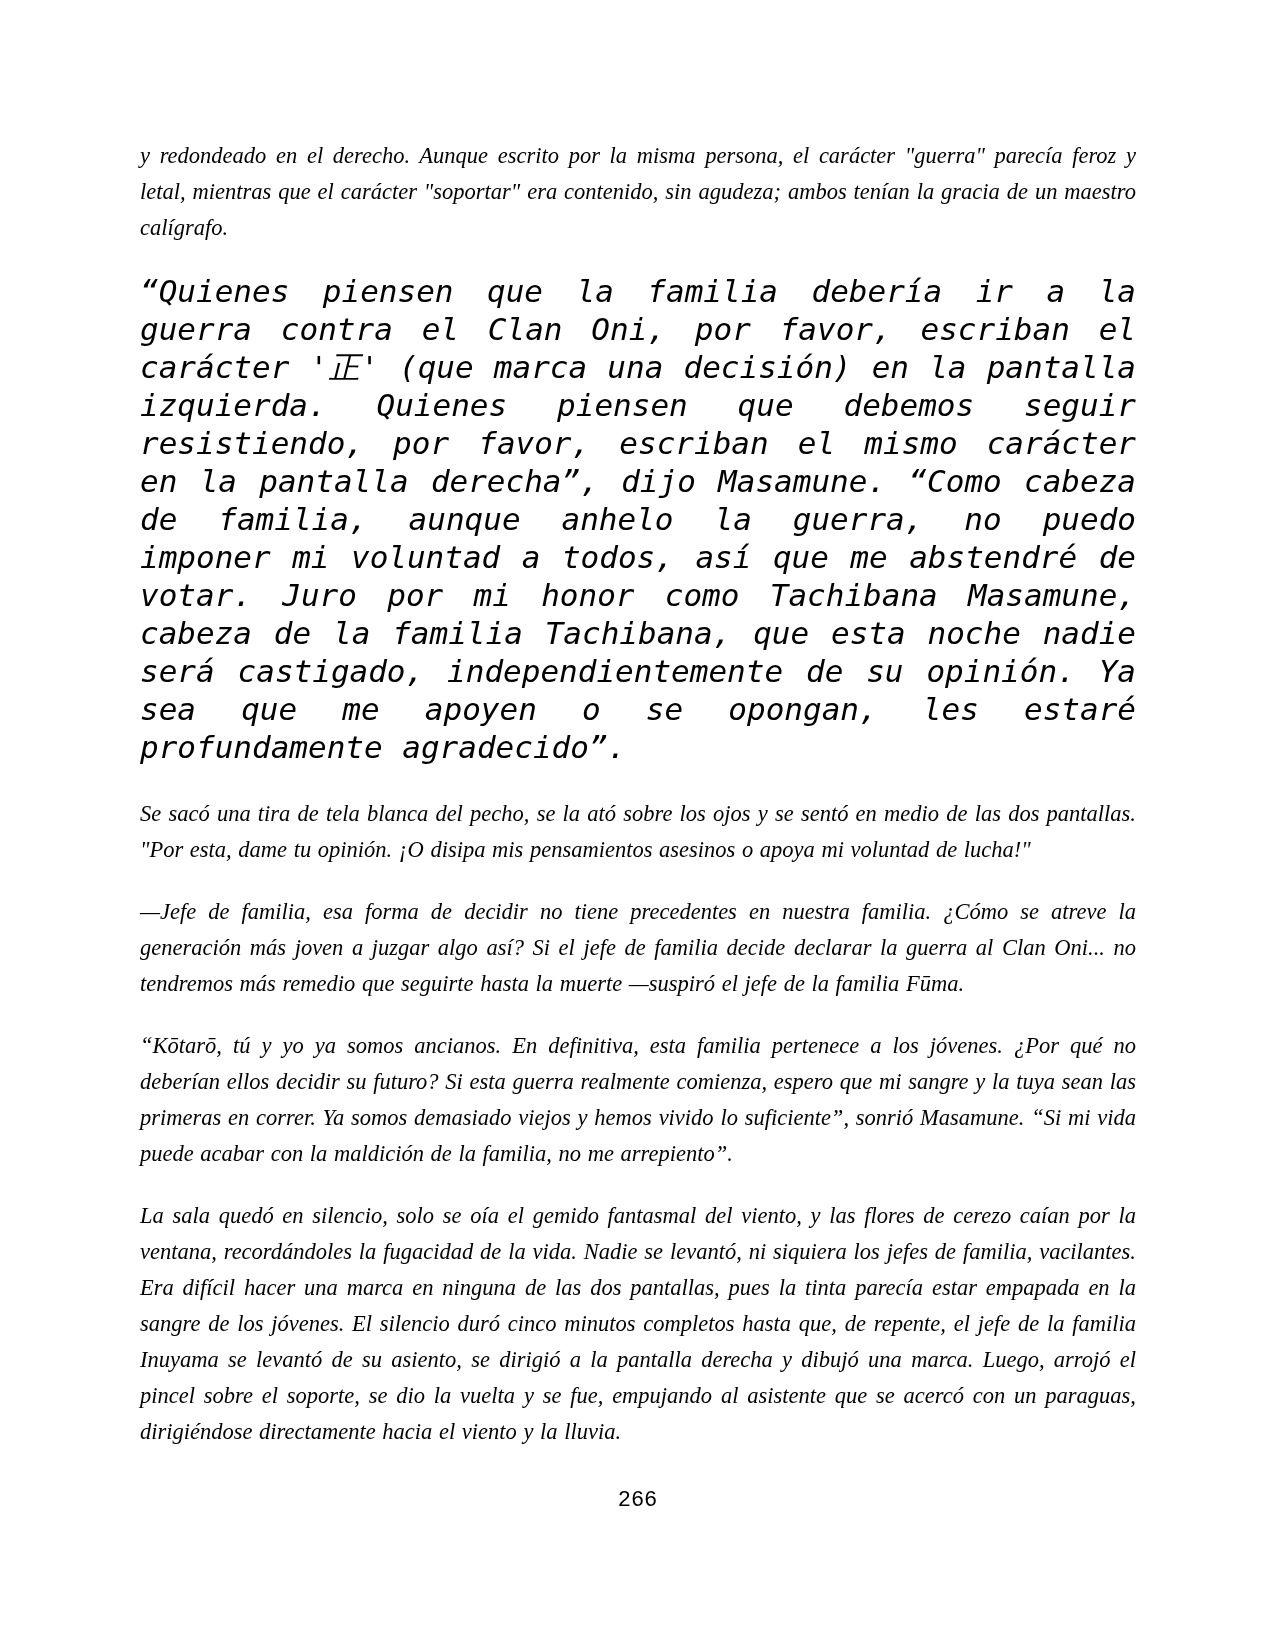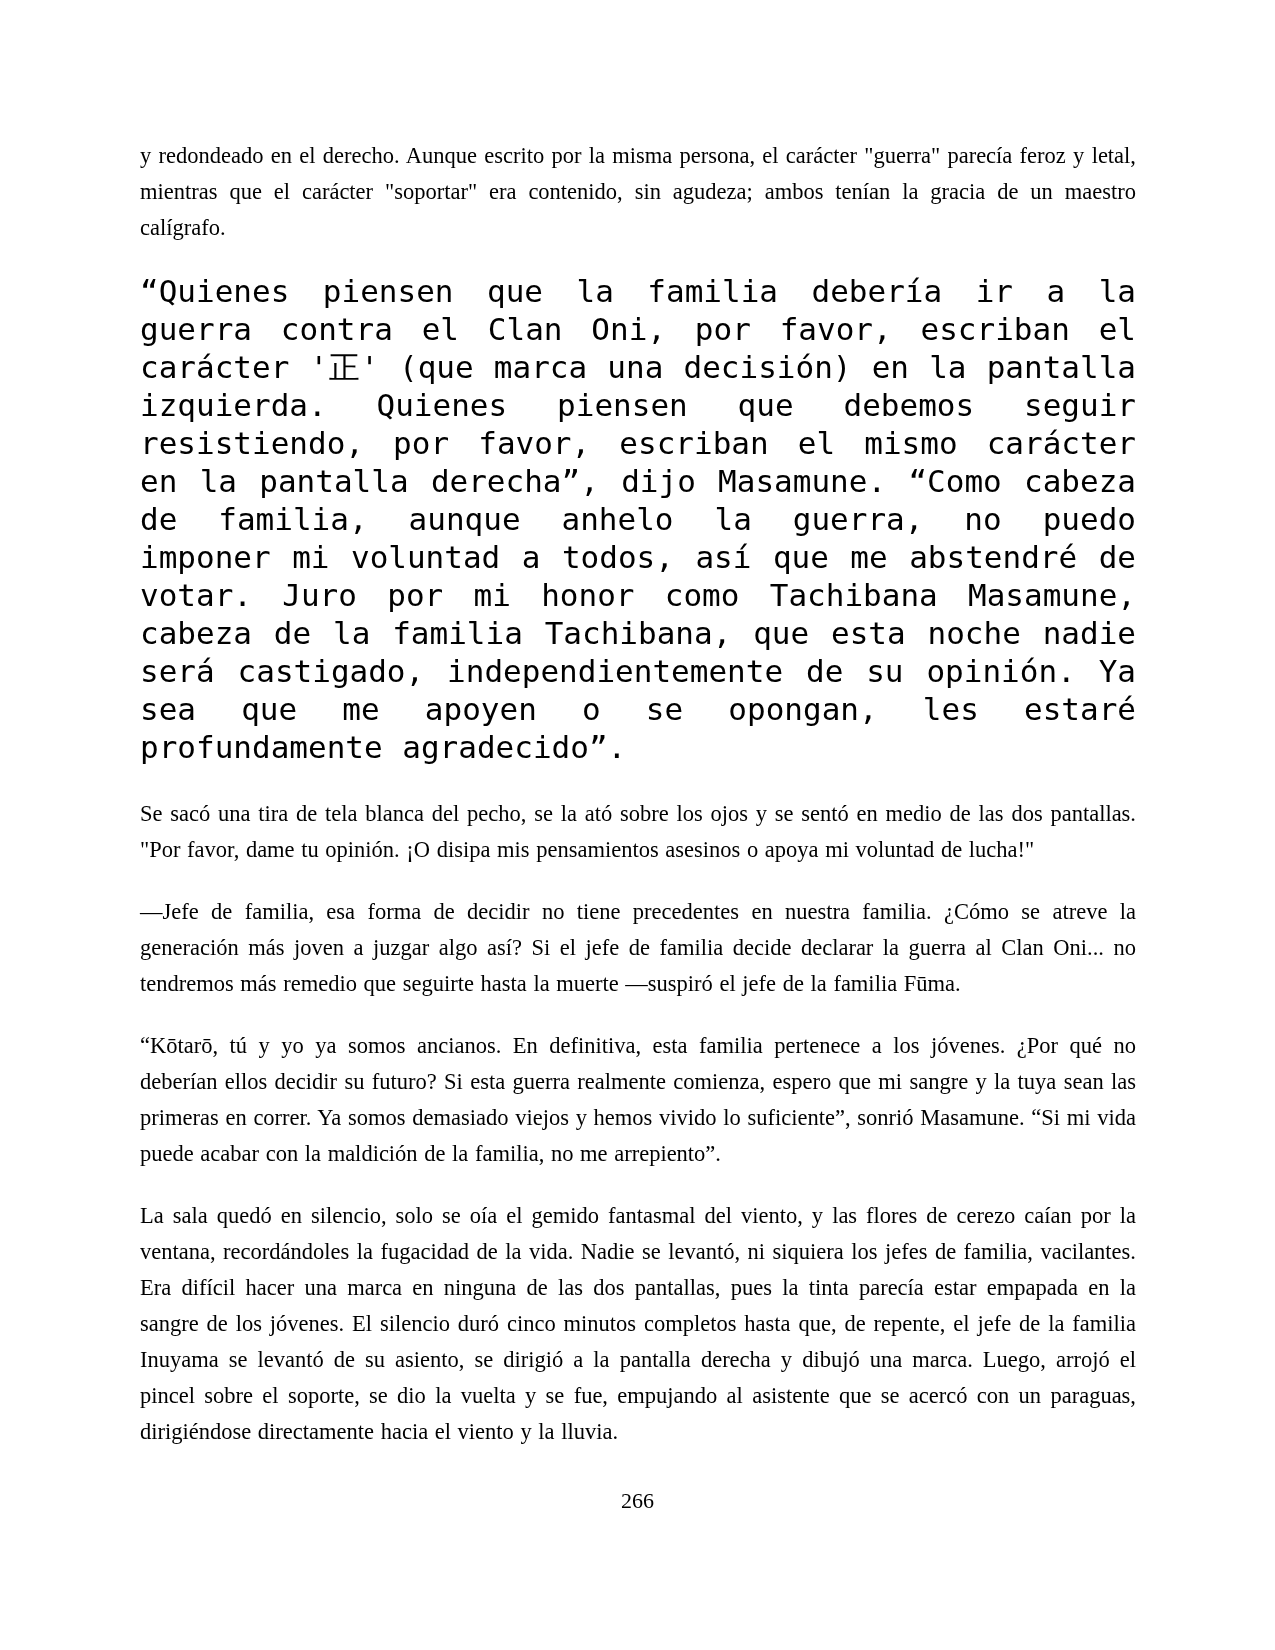--- a/index.html
+++ b/index.html
@@ -21,45 +21,46 @@
     left: 140px;
     top: 138px;
     width: 996px;
   }
   .content p {
     margin: 0 0 26px 0;
     font-size: 22.5px;
     line-height: 36px;
     text-align: justify;
     word-spacing: 1px;
+    font-style: italic;
   }
   .content p.mono {
     font-family: "DejaVu Sans Mono", monospace;
     font-size: 31px;
     line-height: 38px;
     margin-top: 4px;
     margin-bottom: 30px;
     text-align: justify;
   }
   .page-number {
     position: absolute;
     top: 1488px;
     left: 0;
     width: 100%;
     text-align: center;
     font-size: 22px;
-    font-family: Liberation Serif, serif;
+    font-family: Liberation Mono, monospace;
   }
 </style>
 </head>
 <body>
 
 <div class="page">
   <div class="content">
     <p class="serif">y redondeado en el derecho. Aunque escrito por la misma persona, el carácter "guerra" parecía feroz y letal, mientras que el carácter "soportar" era contenido, sin agudeza; ambos tenían la gracia de un maestro calígrafo.</p>
     <p class="mono">“Quienes piensen que la familia debería ir a la guerra contra el Clan Oni, por favor, escriban el carácter '正' (que marca una decisión) en la pantalla izquierda. Quienes piensen que debemos seguir resistiendo, por favor, escriban el mismo carácter en la pantalla derecha”, dijo Masamune. “Como cabeza de familia, aunque anhelo la guerra, no puedo imponer mi voluntad a todos, así que me abstendré de votar. Juro por mi honor como Tachibana Masamune, cabeza de la familia Tachibana, que esta noche nadie será castigado, independientemente de su opinión. Ya sea que me apoyen o se opongan, les estaré profundamente agradecido”.</p>
-    <p class="serif">Se sacó una tira de tela blanca del pecho, se la ató sobre los ojos y se sentó en medio de las dos pantallas. "Por favor, dame tu opinión. ¡O disipa mis pensamientos asesinos o apoya mi voluntad de lucha!"</p>
+    <p class="serif">Se sacó una tira de tela blanca del pecho, se la ató sobre los ojos y se sentó en medio de las dos pantallas. "Por esta, dame tu opinión. ¡O disipa mis pensamientos asesinos o apoya mi voluntad de lucha!"</p>
     <p class="serif">—Jefe de familia, esa forma de decidir no tiene precedentes en nuestra familia. ¿Cómo se atreve la generación más joven a juzgar algo así? Si el jefe de familia decide declarar la guerra al Clan Oni... no tendremos más remedio que seguirte hasta la muerte —suspiró el jefe de la familia Fūma.</p>
     <p class="serif">“Kōtarō, tú y yo ya somos ancianos. En definitiva, esta familia pertenece a los jóvenes. ¿Por qué no deberían ellos decidir su futuro? Si esta guerra realmente comienza, espero que mi sangre y la tuya sean las primeras en correr. Ya somos demasiado viejos y hemos vivido lo suficiente”, sonrió Masamune. “Si mi vida puede acabar con la maldición de la familia, no me arrepiento”.</p>
     <p class="serif">La sala quedó en silencio, solo se oía el gemido fantasmal del viento, y las flores de cerezo caían por la ventana, recordándoles la fugacidad de la vida. Nadie se levantó, ni siquiera los jefes de familia, vacilantes. Era difícil hacer una marca en ninguna de las dos pantallas, pues la tinta parecía estar empapada en la sangre de los jóvenes. El silencio duró cinco minutos completos hasta que, de repente, el jefe de la familia Inuyama se levantó de su asiento, se dirigió a la pantalla derecha y dibujó una marca. Luego, arrojó el pincel sobre el soporte, se dio la vuelta y se fue, empujando al asistente que se acercó con un paraguas, dirigiéndose directamente hacia el viento y la lluvia.</p>
   </div>
   <div class="page-number">266</div>
 </div>
 
 </body></html>

